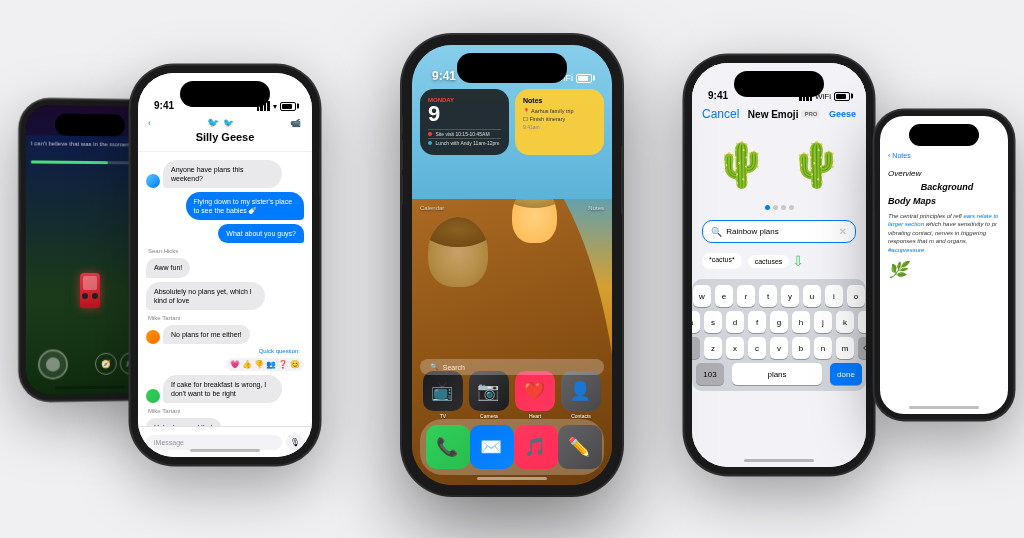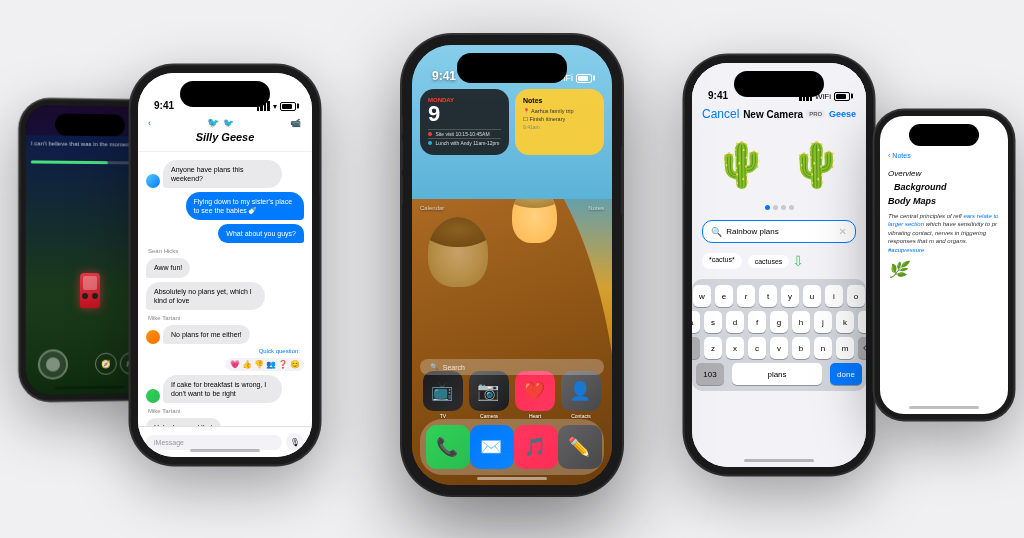--- a/index.html
+++ b/index.html
@@ -137,21 +137,20 @@
     .messages-header {
       padding: 44px 10px 8px;
       text-align: center;
       border-bottom: 1px solid #f0f0f0;
     }
 
     .messages-header-name {
       font-size: 11px;
       font-weight: 600;
       color: #000;
-      font-style: italic;
     }
 
     .messages-body {
       flex: 1;
       overflow: hidden;
       padding: 8px 8px;
       display: flex;
       flex-direction: column;
       gap: 4px;
     }
@@ -1066,21 +1065,21 @@
           <span style="font-size:8px;">WiFi</span>
           <div class="battery-icon">
             <div class="battery-fill" style="background:#000;"></div>
           </div>
         </div>
       </div>
 
       <div class="emoji-header">
         <span class="emoji-header-cancel">Cancel</span>
         <div class="emoji-header-title">
-          <span>New Camera</span>
+          <span>New Emoji</span>
           <span class="emoji-header-title-badge">PRO</span>
         </div>
         <span class="emoji-header-insert">Geese</span>
       </div>
 
       <div class="emoji-content">
 
         <div class="emoji-cactus-row">
 
           <div style="font-size:44px;filter:hue-rotate(0deg);">
@@ -1170,21 +1169,21 @@
         <span>‹</span>
         <span>Notes</span>
       </div>
 
       <div class="notes-content">
 
         <div class="notes-list-item overview">
           Overview
         </div>
 
-        <div class="notes-list-item background" style="position:relative;padding-left:6px;">
+        <div class="notes-list-item background" style="position:relative;padding-left:6px;text-align:center;">
           
           Background
         </div>
 
         <div class="notes-list-item body-maps">
           Body Maps
         </div>
 
         <div class="notes-paragraph">
           The central principles of refl

